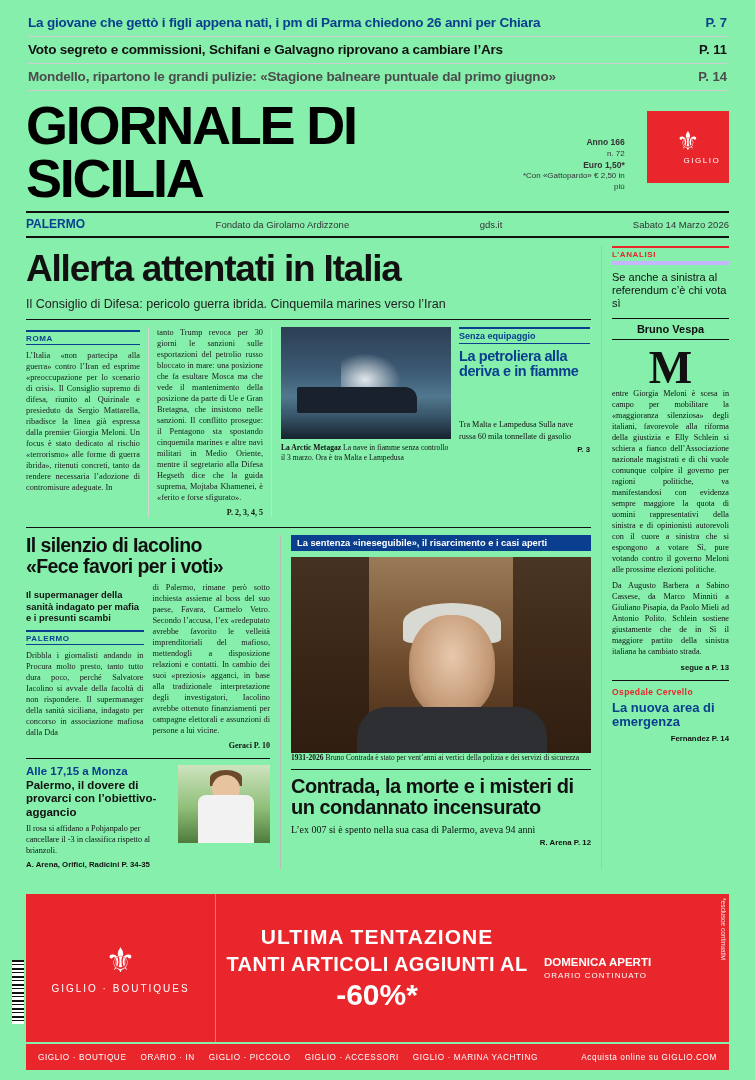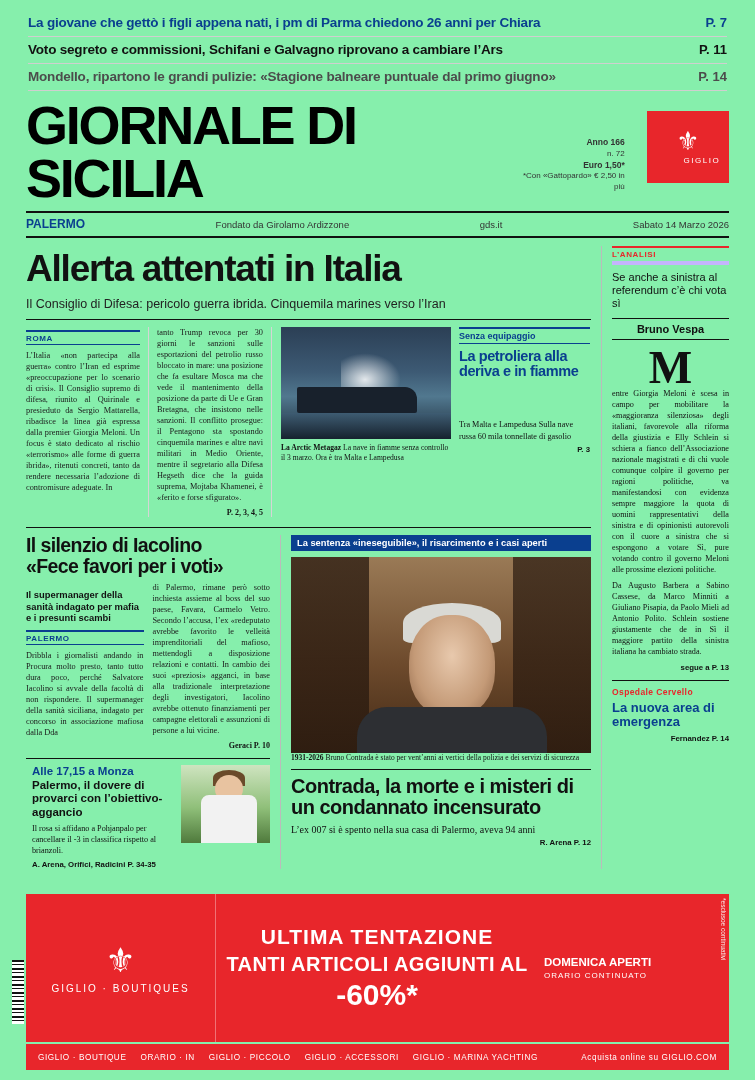--- a/index.html
+++ b/index.html
@@ -174,21 +174,21 @@
   .court-cap b { font-weight: bold; }
   .big-title2 {
     font-size: 20px; font-weight: bold; line-height: 1.06; letter-spacing: -0.5px; margin-top: 6px;
     border-top: 1px solid #111; padding-top: 6px;
   }
   .big-sub2 { font-size: 10px; margin-top: 6px; font-family: Liberation Serif, serif; }
   .byline { font-size: 7.8px; font-weight: bold; text-align: right; margin-top: 3px; }
 
   
   .monza { border-top: 1px solid #111; margin-top: 8px; padding-top: 6px; display: flex; gap: 9px; }
-  .monza-left { width: 150px; margin-left: 6px; }
+  .monza-left { width: 150px; }
   .monza-k { color: #0a3f8f; font-size: 11.5px; font-weight: bold; }
   .monza-t { font-size: 11.5px; font-weight: bold; line-height: 1.15; margin-top: 2px; }
   .monza-b { font-size: 8.2px; line-height: 1.32; margin-top: 5px; font-family:"Liberation Serif",serif;}
   .monza-ref { font-size: 7.8px; font-weight: bold; margin-top: 4px; }
   .monza-photo {
     width: 96px; height: 78px; overflow:hidden; position: relative;
     background: linear-gradient(180deg,#cfe4c0 0%, #8fbf79 55%, #4f7a3c 100%);
   }
   .monza-photo .kit { position:absolute; left:20px; top:30px; width:56px; height:48px; background:#f2f2f2; border-radius:8px 8px 0 0;}
   .monza-photo .face { position:absolute; left:34px; top:10px; width:28px; height:28px; background:#e8c3a0; border-radius:50%;}

